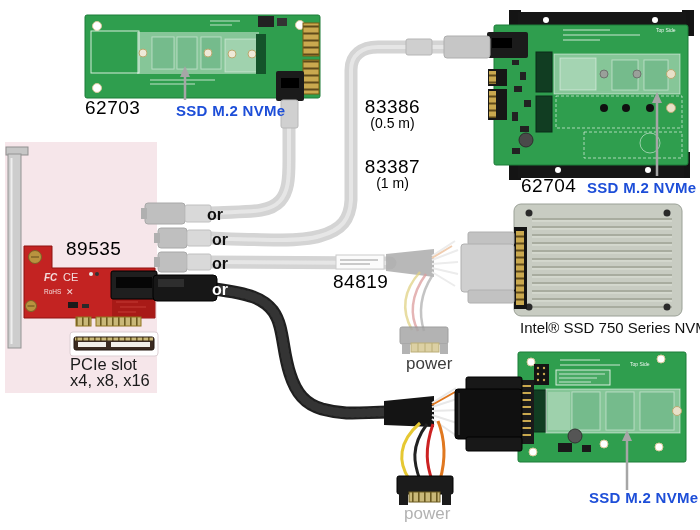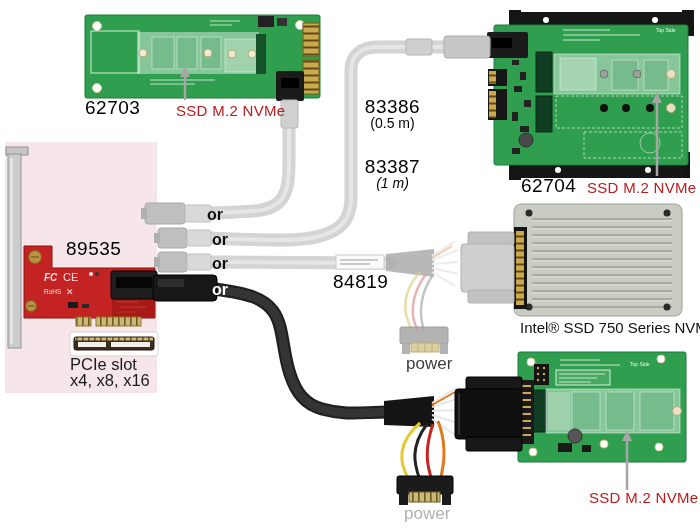--- a/index.html
+++ b/index.html
@@ -1,21 +1,21 @@
 <!DOCTYPE html>
 <html><head>
 <meta charset="utf-8">
 <style>
   html,body{margin:0;padding:0;background:#fff;}
   .stage{position:relative;width:700px;height:530px;background:#fff;overflow:hidden;
          font-family:"Liberation Sans",sans-serif;border-radius:17px;}
   .stage svg{position:absolute;left:0;top:0;}
   .lbl{position:absolute;white-space:nowrap;line-height:1;color:#000;}
   .part{font-size:19px;letter-spacing:.5px;}
-  .gray{font-size:15px;color:#b91c1c;letter-spacing:.3px;}
+  .gray{font-size:15px;color:#1d4ed8;letter-spacing:.3px;font-weight:bold;}
   .len{font-size:14px;}
   .ctr{text-align:center;width:75px;}
   .orlbl{font-size:16px;font-weight:600;color:#101010;}
   .orwhite{color:#ffffff;}
   .powerlbl{font-size:17px;}
   .pm{color:#3d3d3d;}
   .pb{color:#b2b2b2;}
   .intel{font-size:15px;color:#111;}
   .pcie{font-size:16.5px;color:#1a1a1a;}
   .silk{font-size:5px;color:rgba(255,255,255,.92);}
@@ -280,21 +280,21 @@
     <polygon points="627,430 622,441 632,441" fill="#a6a6a6"></polygon>
   </g>
 </svg>
 
 <div class="lbl part" style="left:85px;top:98px;">62703</div>
 <div class="lbl gray" style="left:176px;top:103px;">SSD M.2 NVMe</div>
 
 <div class="lbl part ctr" style="left:355px;top:97px;">83386</div>
 <div class="lbl len ctr" style="left:355px;top:116px;">(0.5 m)</div>
 <div class="lbl part ctr" style="left:355px;top:157px;">83387</div>
-<div class="lbl len ctr" style="left:355px;top:176px;font-style:italic;">(1 m)</div>
+<div class="lbl len ctr" style="left:355px;top:176px;">(1 m)</div>
 
 <div class="lbl part" style="left:521px;top:176px;">62704</div>
 <div class="lbl gray" style="left:587px;top:180px;">SSD M.2 NVMe</div>
 <div class="lbl silk" style="left:656px;top:28px;">Top Side</div>
 
 <div class="lbl part" style="left:66px;top:239px;">89535</div>
 <div class="mark m-fcc" style="left:44px;top:273px;">FC</div>
 <div class="mark m-ce" style="left:63px;top:272px;">CE</div>
 <div class="mark m-rohs" style="left:44px;top:289px;">RoHS</div>
 <div class="mark m-weee" style="left:66px;top:288px;">✕</div>

